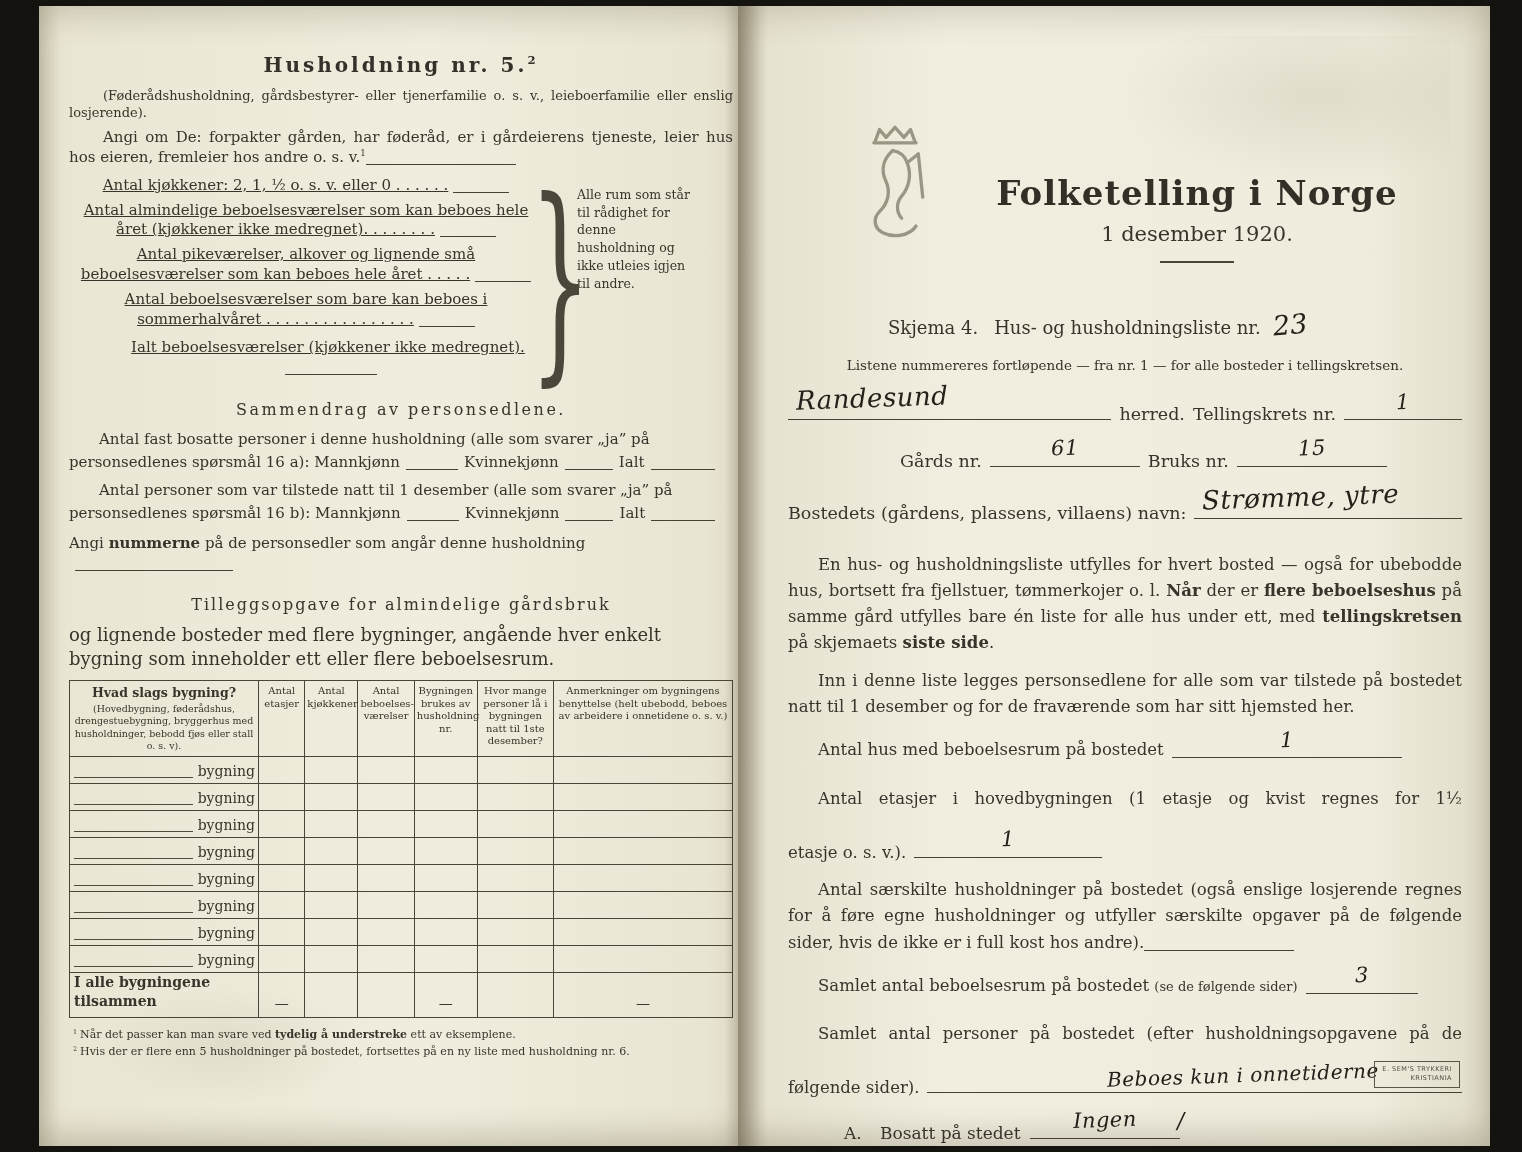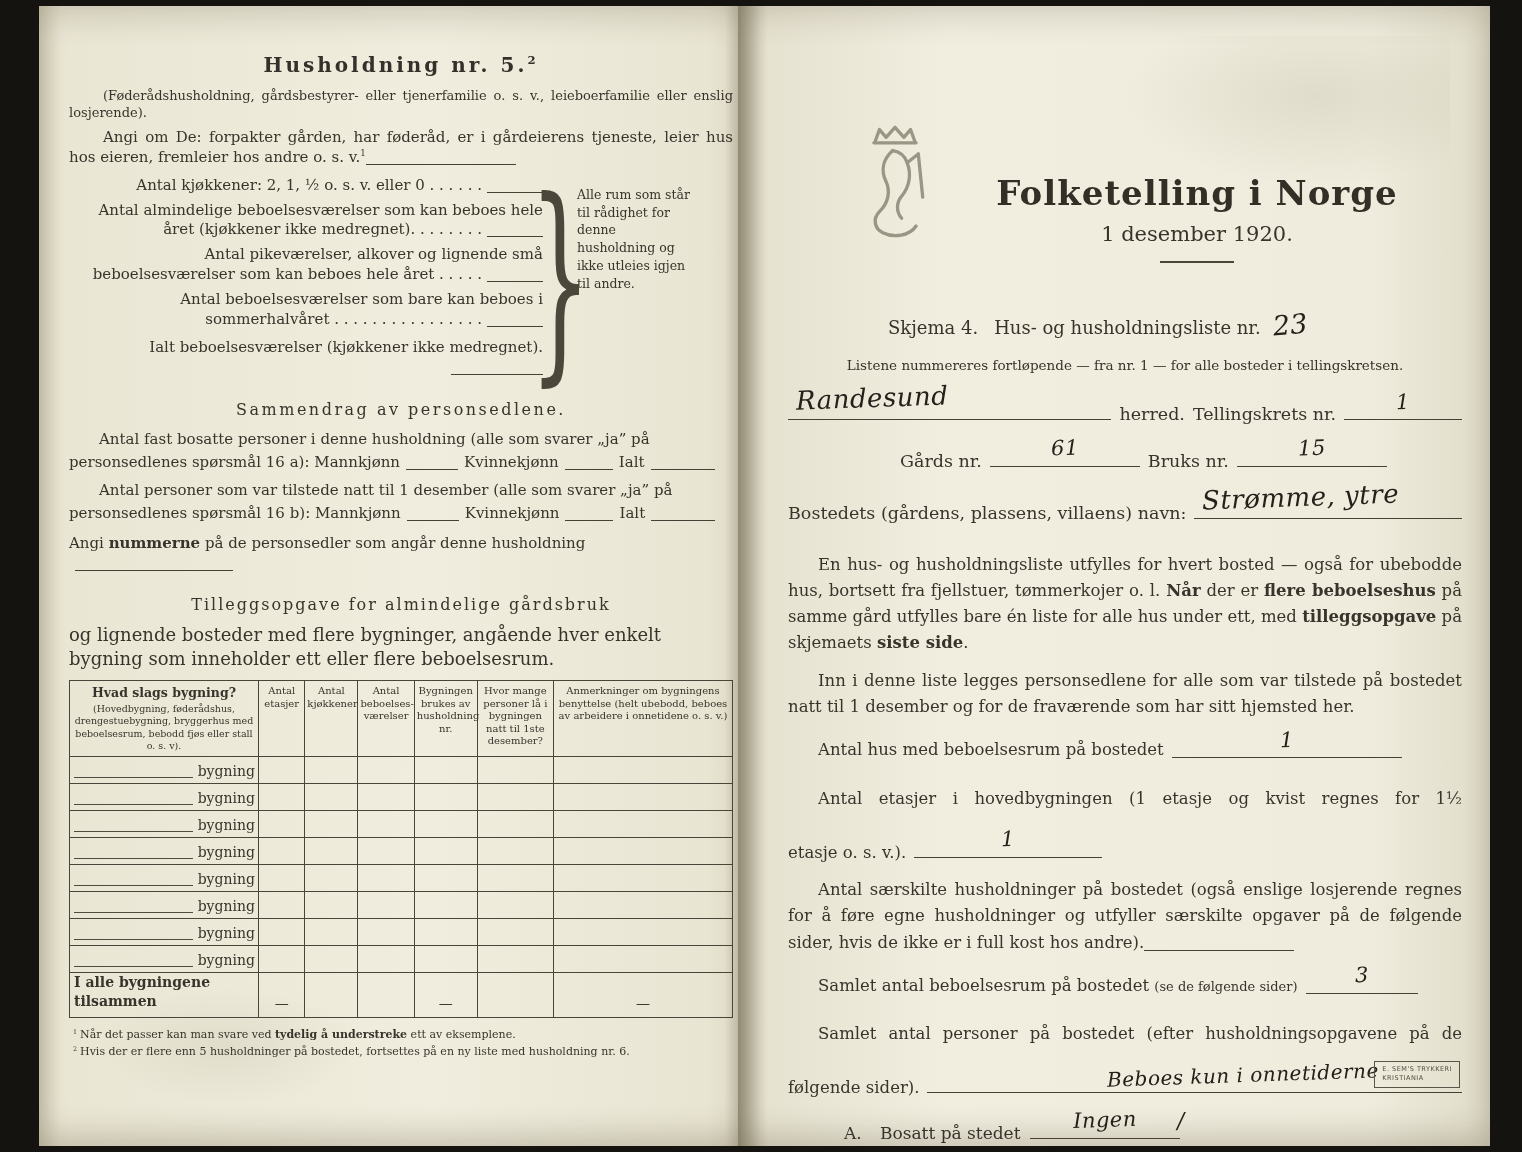--- a/index.html
+++ b/index.html
@@ -43,21 +43,21 @@
 
   
   .pl-content { position:relative; padding:46px 18px 0 30px; font-size:15px; line-height:1.32; }
   .lp-title { text-align:center; font-size:20px; font-weight:bold; letter-spacing:3px; margin-bottom:10px; color:#34302а; color:#34302a; }
   .subnote { font-size:13px; line-height:1.3; text-indent:34px; text-align:justify; margin-bottom:6px; }
   .instr { text-indent:34px; text-align:justify; margin-bottom:8px; }
   .instr .fill { width:150px; }
 
   .rooms { display:flex; margin-top:4px; }
   .rooms-left { width:474px; }
-  .room-line { margin-bottom:5px; text-align:right; }
+  .room-line { margin-bottom:5px; text-align:center;text-decoration:underline; }
   .room-line .fill { width:56px; margin-left:5px; }
   .ialt-line { margin-top:9px; padding-left:44px; }
   .ialt-line .fill { width:92px; margin-left:6px; }
   .brace-col { width:34px; display:flex; align-items:center; justify-content:center; }
   .brace { font-size:215px; line-height:185px; font-weight:400; color:#4c473b;
            transform:scaleX(.45); display:block; }
   .rooms-note { width:120px; font-size:12.5px; line-height:1.42; padding-top:10px; }
 
   .sec { text-align:center; font-size:16px; font-weight:normal; letter-spacing:2.5px; margin:16px 0 8px; }
   .sumpara { text-indent:30px; text-align:left; line-height:1.55; margin-bottom:4px; }
@@ -120,21 +120,21 @@
   .q-hush-fill { width:150px; }
   .q-rum-fill { width:112px; }
   .note-hw { font-size:20px; left:180px; bottom:2px; }
 
   .abline { display:flex; align-items:baseline; gap:10px; padding-left:56px; font-size:17px; margin-top:20px; }
   .abletter { width:26px; }
   .a-fill { width:150px; }
   .amark { left:auto; right:-4px; font-size:22px; }
 
   .stamp { position:absolute; right:30px; bottom:58px; border:1px solid #5a554a; padding:3px 7px;
-           font-size:6.5px; line-height:1.5; letter-spacing:.5px; text-align:left; color:#514c40;
+           font-size:6.5px; line-height:1.5; letter-spacing:.5px; text-align:right; color:#514c40;
            font-family:"DejaVu Sans","Liberation Sans",sans-serif; }
 </style>
 </head>
 <body>
 
 <div class="scan">
 
   <div class="page page-left">
     <div class="stain stain-2"></div>
     <div class="pl-content">
@@ -177,21 +177,21 @@
             <col style="width:8%">
             <col style="width:8.5%">
           <col style="width:9.5%">
             <col style="width:11.5%">
             <col style="width:27%">
         </colgroup>
         <thead>
           <tr>
             <th>
                 <div class="h1t">Hvad slags bygning?</div>
-                <div class="h1s">(Hovedbygning, føderådshus, drengestuebygning, bryggerhus med beboelsesrum, bebodd fjøs eller stall o. s. v).</div>
+                <div class="h1s">(Hovedbygning, føderådshus, drengestuebygning, bryggerhus med husholdninger, bebodd fjøs eller stall o. s. v).</div>
               </th>
             <th>Antal etasjer</th>
             <th>Antal kjøkkener</th>
             <th>Antal beboelses-værelser</th>
             <th>Bygningen brukes av husholdning nr.</th>
             <th>Hvor mange personer lå i bygningen natt til 1ste desember?</th>
             <th>Anmerkninger om bygningens benyttelse (helt ubebodd, beboes av arbeidere i onnetidene o. s. v.)</th>
           </tr>
         </thead>
         <tbody>
@@ -376,21 +376,21 @@
           </span>
       </p>
 
       <p class="hline">
         <span>Bostedets (gårdens, plassens, villaens) navn:</span>
         <span class="fill grow">
             <span class="hw hw-big">Strømme, ytre</span>
           </span>
       </p>
 
-      <p class="para para-first"><span>En hus- og husholdningsliste utfylles for hvert bosted — også for ubebodde hus, bortsett fra fjellstuer, tømmerkojer o. l. </span><b>Når</b><span> der er </span><b>flere beboelseshus</b><span> på samme gård utfylles bare én liste for alle hus under ett, med </span><b>tilleggsopgave</b><span> på skjemaets </span><b>siste side</b><span>.</span></p>
+      <p class="para para-first"><span>En hus- og husholdningsliste utfylles for hvert bosted — også for ubebodde hus, bortsett fra fjellstuer, tømmerkojer o. l. </span><b>Når</b><span> der er </span><b>flere beboelseshus</b><span> på samme gård utfylles bare én liste for alle hus under ett, med </span><b>tellingskretsen</b><span> på skjemaets </span><b>siste side</b><span>.</span></p>
 
       <p class="para">Inn i denne liste legges personsedlene for alle som var tilstede på bostedet natt til 1 desember og for de fraværende som har sitt hjemsted her.</p>
 
       <p class="qline"><span>Antal hus med beboelsesrum på bostedet</span><span class="fill q-hus-fill"><span class="hw center">1</span></span></p>
 
       <p class="jline">Antal etasjer i hovedbygningen (1 etasje og kvist regnes for 1½</p>
       <p class="cont">
           <span>etasje o. s. v.).</span>
           <span class="fill q-etasjer-fill">
             <span class="hw center">1</span>

